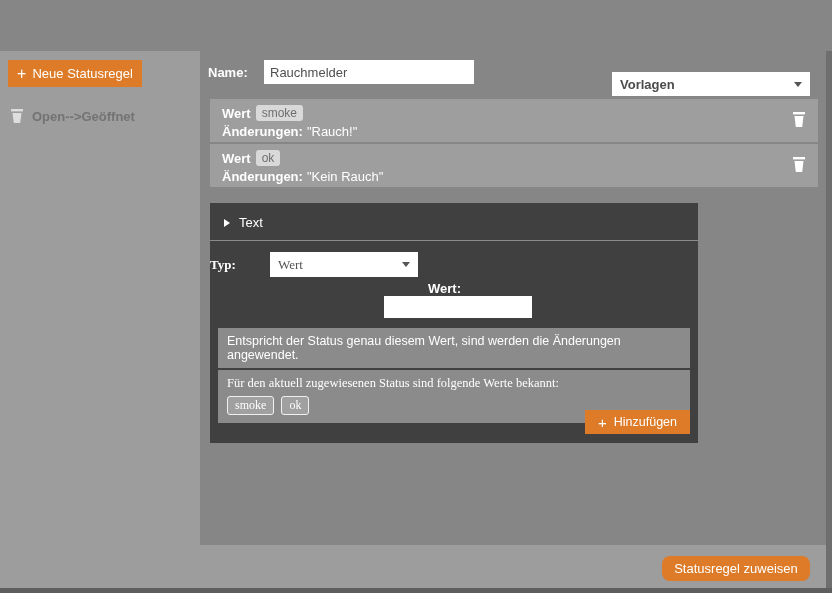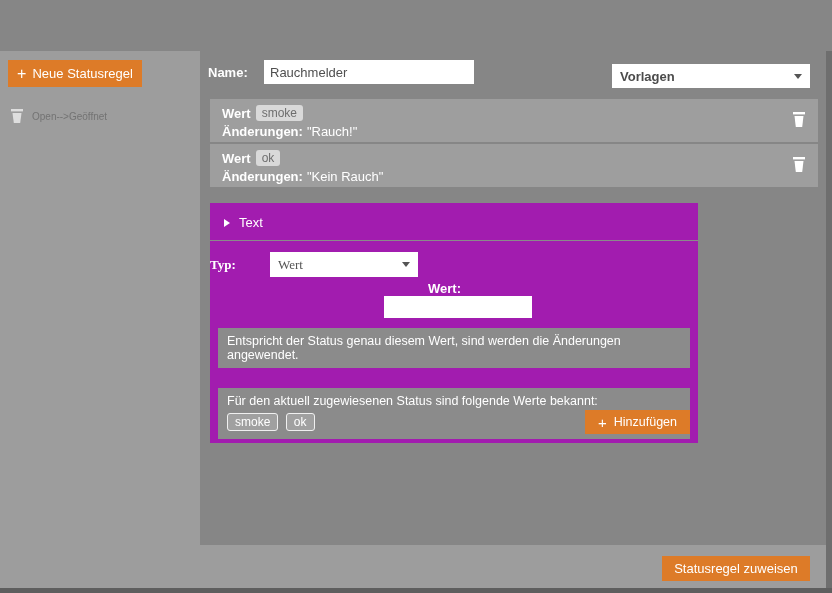--- a/index.html
+++ b/index.html
@@ -22,79 +22,79 @@
 
   
   .sidebar { position:absolute; left:0; top:51px; width:200px; height:494px; background:#9d9d9d; }
   .btn { background:#dd7b28; color:#fff; border:none; cursor:pointer;
          font-family:"Liberation Sans", sans-serif; display:inline-flex; align-items:center; justify-content:center; }
   .new-rule-btn { position:absolute; left:8px; top:9px; width:134px; height:27px; font-size:13px; }
   .plus-glyph { font-size:16px; font-weight:400; margin-right:6px; line-height:1; }
   .sidebar-item { position:absolute; left:0; top:52px; width:200px; height:26px;
                   display:flex; align-items:center; cursor:pointer; }
   .sidebar-item .trash { margin:0 8px 0 10px; }
-  .sidebar-item-label { font-size:10px; font-weight:normal; color:#737373; }
+  .sidebar-item-label { font-size:13px; font-weight:bold; color:#737373; }
 
   
   .main { position:absolute; left:200px; top:51px; width:626px; height:494px; background:#868686; }
 
   .name-row { position:absolute; left:8px; top:9px; width:610px; height:24px; display:flex; align-items:center; }
   .field-label { color:#fff; font-size:13px; font-weight:600; }
   .name-label { width:56px; }
   .name-input { width:210px; height:24px; border:none; background:#fff; color:#4f4f4f;
                 font-size:13px; padding:0 6px; font-family:"Liberation Sans", sans-serif; outline:none; }
-  .dropdown { position:absolute; right:8px; top:4px; width:198px; height:24px; background:#fff;
+  .dropdown { position:absolute; right:8px; top:12px; width:198px; height:24px; background:#fff;
               display:flex; align-items:center; padding:0 8px; cursor:pointer; }
   .dropdown-label { flex:1; font-size:13px; color:#4b4b4b; font-weight:bold; }
   .caret { width:0; height:0; border-left:4px solid transparent; border-right:4px solid transparent;
            border-top:5px solid #555; }
 
   .rule-row { position:absolute; left:10px; width:608px; height:43px; background:#9e9e9e;
               padding:5px 10px 0 12px; cursor:pointer; }
   .rule-row.r1 { top:48px; } .rule-row.r2 { top:93px; }
   .rule-line { display:flex; align-items:center; height:18px; }
   .rule-key { color:#fff; font-size:13px; font-weight:bold; }
   .chip { display:inline-block; background:#d9d9d9; color:#6e6e6e; font-size:12px;
           border-radius:3px; padding:1px 6px; margin-left:5px; }
   .rule-changes { color:#fff; font-size:13px; font-weight:normal; margin-left:4px; }
   .trash { width:14px; height:16px; flex:none; }
   .row-trash { position:absolute; right:12px; top:13px; cursor:pointer; }
 
   
-  .panel { position:absolute; left:10px; top:152px; width:488px; height:240px; background:#a21caf; }
+  .panel { position:absolute; left:10px; top:152px; width:488px; height:240px; background:#404040; }
   .collapse-row { display:flex; align-items:center; height:23px; padding-left:14px; cursor:pointer; }
   .collapse-row.first { padding-top:8px; height:31px; }
   .tri { width:0; height:0; border-top:4px solid transparent; border-bottom:4px solid transparent;
          border-left:6px solid #fff; margin-right:9px; }
   .collapse-label { color:#fff; font-size:13px; }
   .panel-sep { height:1px; background:#8a8a8a; margin-top:6px; }
 
   .typ-row { display:flex; align-items:center; margin:11px 0 0 0;font-family:Liberation Serif, serif; }
   .typ-label { width:60px; }
   .select { width:148px; height:25px; background:#fff; display:flex; align-items:center;
             padding:0 8px; cursor:pointer; }
   .select-value { flex:1; font-size:13px; color:#555; }
   .wert-row { display:flex; align-items:center; margin:4px 0 0 8px;flex-direction:column; }
   .wert-input { width:148px; height:22px; border:none; background:#fff; color:#4f4f4f;
                 font-size:13px; padding:0 6px; font-family:"Liberation Sans", sans-serif; outline:none; }
 
   .info-box { margin:0 8px; background:#8b8b8b; color:#fff; font-size:12.5px; padding:6px 9px; }
   .info-box.first { margin-top:10px; }
-  .info-box.second { margin-top:20px; padding-bottom:8px; }
+  .info-box.second { margin-top:2px; padding-bottom:8px;font-family:Liberation Serif, serif; }
   .known-chips { margin-top:5px; }
   .known-chip { display:inline-block; background:#a0a0a0; border:1px solid #f0f0f0; color:#fff;
                 font-size:12px; border-radius:3px; padding:1px 7px; margin-right:4px; cursor:pointer; }
   .add-btn { position:absolute; right:8px; bottom:9px; width:105px; height:24px; font-size:12.5px; }
   .add-btn .plus-glyph { font-size:15px; margin-right:7px; }
 
   .save-btn { position:absolute; left:10px; top:404px; width:160px; height:25px; font-size:13px; }
 
   
   .footer { position:absolute; left:0; top:545px; width:832px; height:43px; background:#9d9d9d; }
-  .assign-btn { position:absolute; right:22px; top:11px; width:148px; height:25px; font-size:13px; }
+  .assign-btn { position:absolute; right:22px; top:11px; width:148px; height:25px; font-size:13px;border-radius:8px; }
 </style>
 </head>
 <body>
 
 <div class="window">
 
 
   <div class="sidebar">
     <button class="btn new-rule-btn">
       <span class="plus-glyph">+</span>

